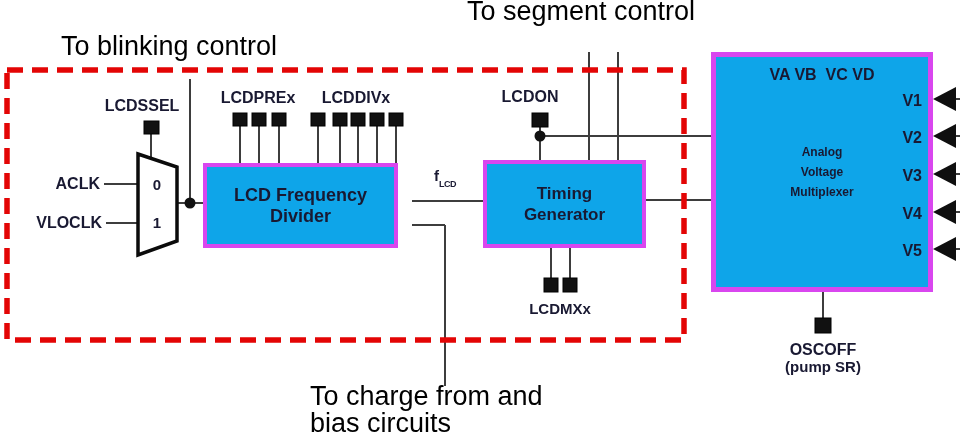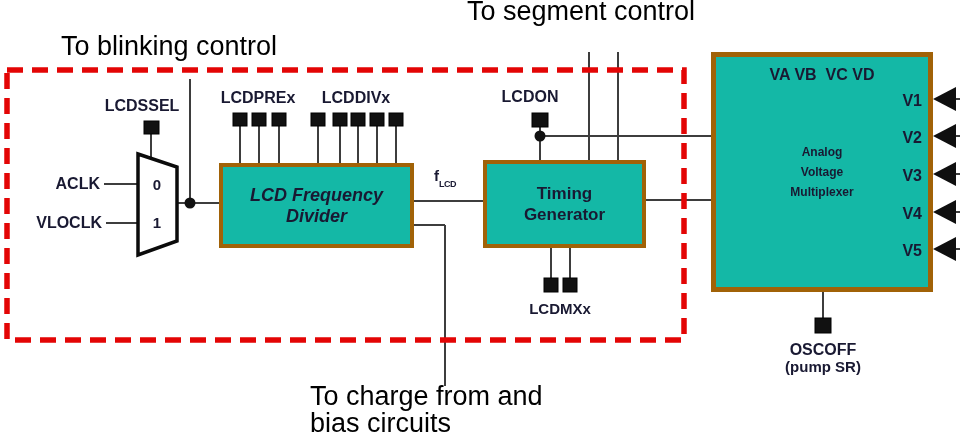--- a/index.html
+++ b/index.html
@@ -6,21 +6,21 @@
   #canvas{
     position:relative;width:960px;height:436px;background:#ffffff;
     font-family:"Liberation Sans","DejaVu Sans",sans-serif;overflow:hidden;
   }
   .abs{position:absolute;}
   .bigtext{font-size:27px;color:#000;white-space:nowrap;letter-spacing:0px;}
   .siglabel{font-size:16px;font-weight:bold;color:#191932;white-space:nowrap;}
   .center{text-align:center;}
   .right{text-align:right;}
   .block{
-    position:absolute;box-sizing:border-box;border:4px solid #a16207;background:#14b8a6;
+    position:absolute;box-sizing:border-box;border:4px solid #d946ef;background:#0ea5e9;
     display:flex;flex-direction:column;align-items:center;justify-content:center;
     font-weight:bold;color:#191932;font-size:18px;line-height:21px;text-align:center;
   }
   #avm{border-width:5px;justify-content:flex-start;}
   #avm .inner-name{position:absolute;left:0;right:0;top:85px;text-align:center;
     font-size:12px;line-height:20px;font-weight:bold;color:#191932;}
   #avm .toplabels{position:absolute;left:0;right:0;top:7px;text-align:center;
     font-size:16px;font-weight:bold;color:#191932;white-space:pre;}
   .vlabel{position:absolute;right:6px;font-size:16px;font-weight:bold;color:#191932;}
   svg{position:absolute;left:0;top:0;}
@@ -108,21 +108,21 @@
   <div class="abs muxnum center" style="left:148px;top:176px;width:18px;">0</div>
   <div class="abs muxnum center" style="left:148px;top:214px;width:18px;">1</div>
 
   <div class="abs siglabel center" style="left:211px;top:89px;width:94px;">LCDPREx</div>
   <div class="abs siglabel center" style="left:309px;top:89px;width:94px;">LCDDIVx</div>
   <div class="abs siglabel center" style="left:488px;top:88px;width:84px;">LCDON</div>
   <div class="abs siglabel center" style="left:514px;top:300px;width:92px;font-size:15px;">LCDMXx</div>
 
   <div class="abs" style="left:434px;top:167px;font-size:15px;font-weight:bold;color:#191932;"><span>f</span><sub class="flcd">LCD</sub></div>
 
-  <div class="block" id="freqdiv" style="left:219px;top:163px;width:195px;height:85px;font-style:italic;">
+  <div class="block" id="freqdiv" style="left:203px;top:163px;width:195px;height:85px;">
     <span>LCD Frequency</span>
     <span>Divider</span>
   </div>
 
   <div class="block" id="timing" style="left:483px;top:160px;width:163px;height:88px;font-size:17px;">
     <span>Timing</span>
     <span>Generator</span>
   </div>
 
   <div class="block" id="avm" style="left:711px;top:52px;width:222px;height:240px;">

